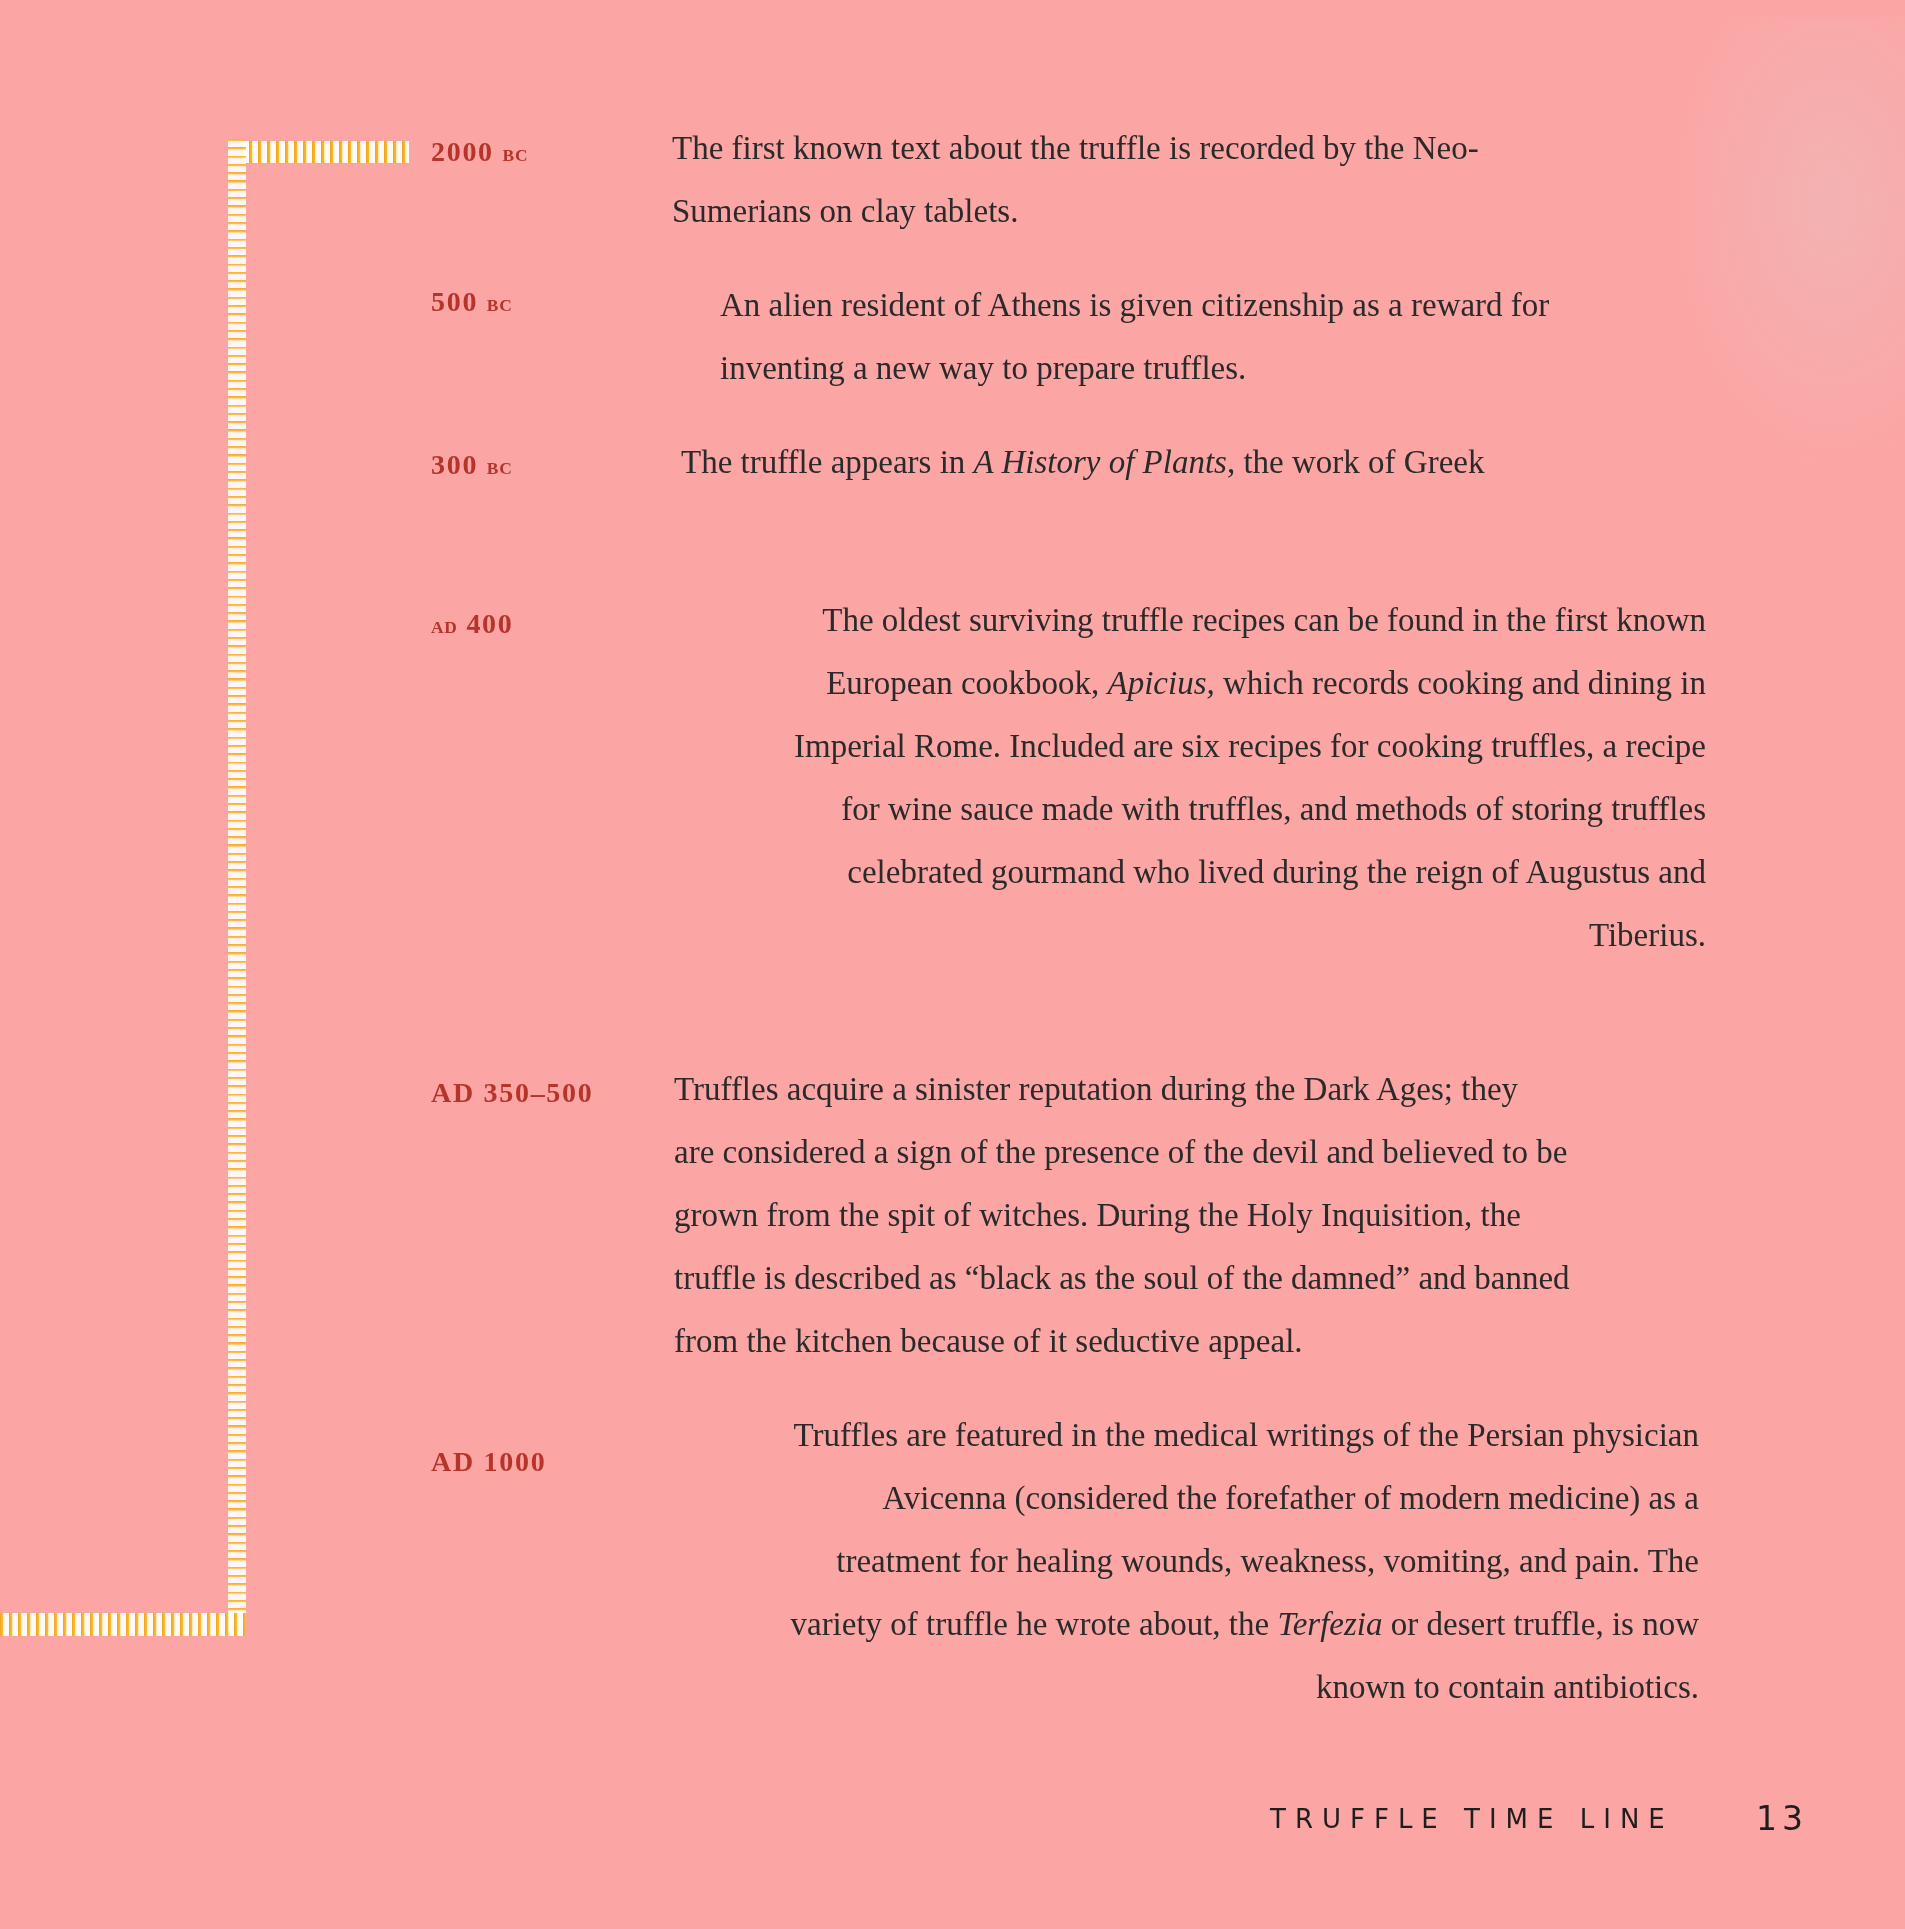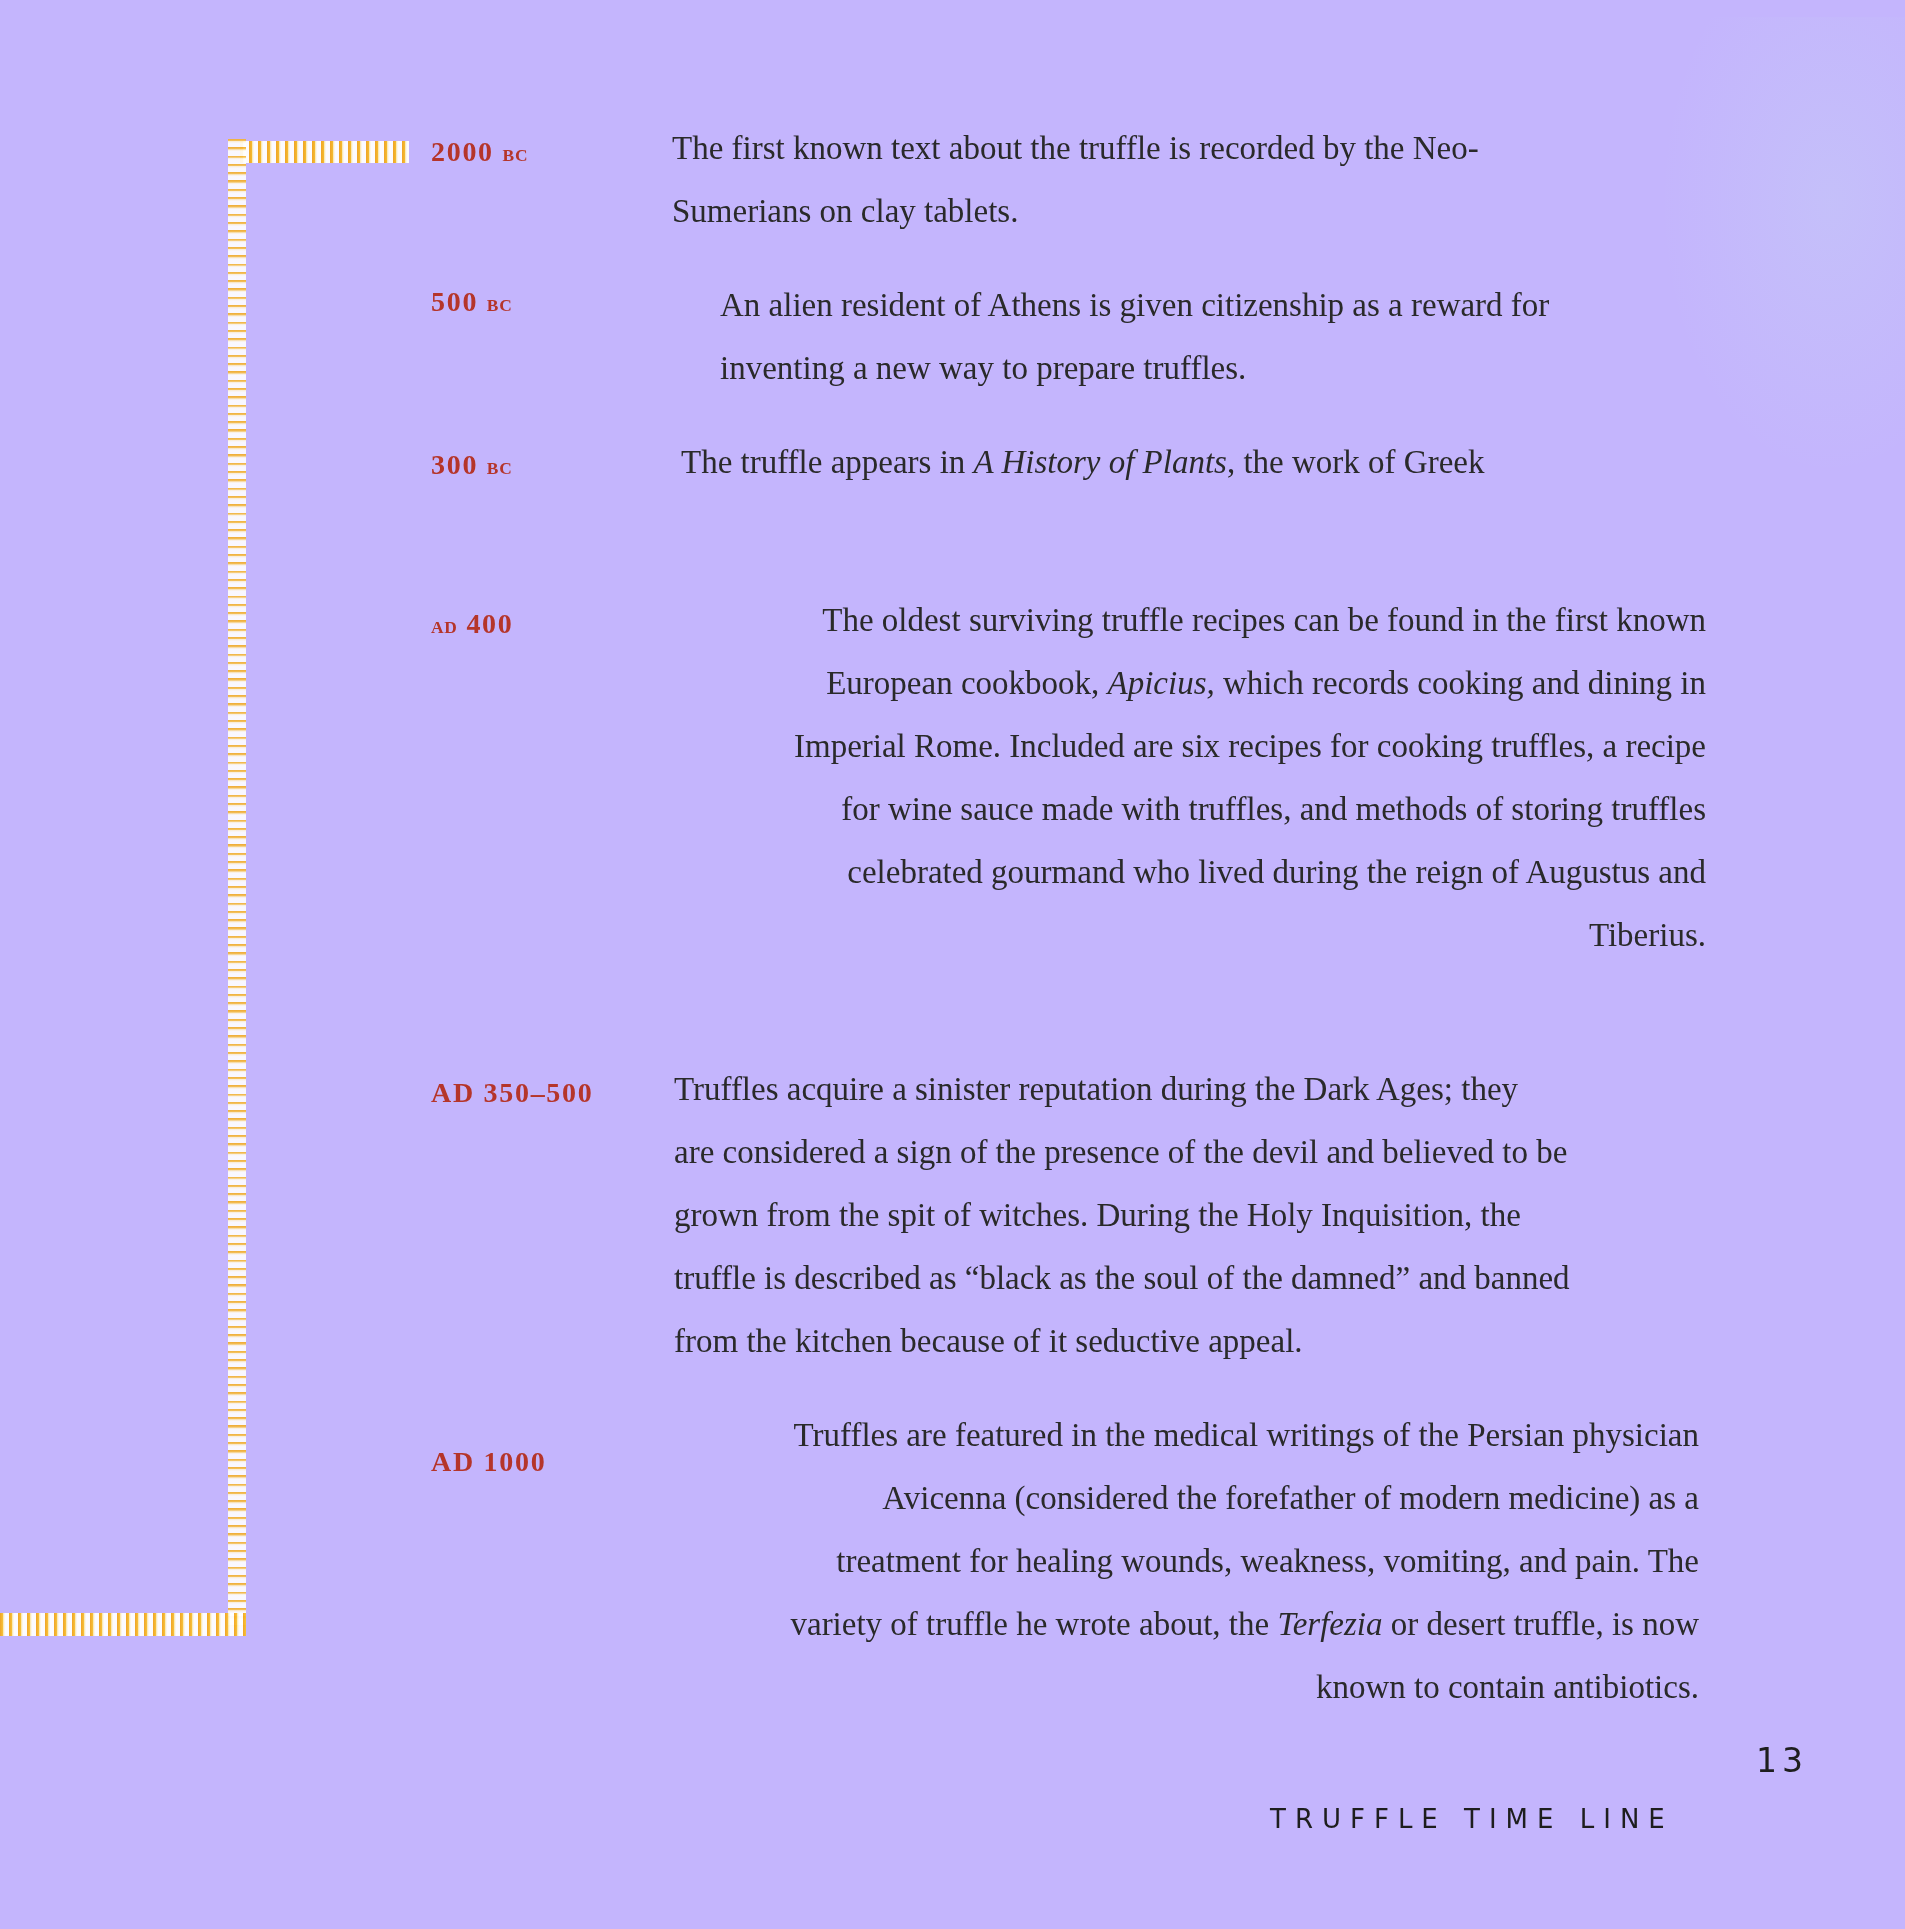--- a/index.html
+++ b/index.html
@@ -1,33 +1,33 @@
 <!DOCTYPE html>
 <html style="font-size:13.2px"><head>
 <meta charset="utf-8">
 <style>
   html, body { margin:0; padding:0; background:#ffffff; }
   body { width:1905px; height:1929px; position:relative; overflow:hidden; font-family:"Liberation Serif", "DejaVu Serif", serif; }
-  .page { position:absolute; inset:0; background:#c4b5fd;padding-left:12px; }
+  .page { position:absolute; inset:0; background:#fca5a5;padding-left:12px; }
 
   
   .ruler-top { position:absolute; left:240px; top:141px; width:169px; height:21.5px;
     background: repeating-linear-gradient(90deg, #f2a31c 0px, #f6b824 2.5px, #fde9a8 3.3px, #ffffff 5px, #ffffff 9px); opacity:0.95; }
   .ruler-v { position:absolute; left:228px; top:139px; width:18px; height:1488px;
     background: repeating-linear-gradient(180deg, #f4ad26 0px, #f8c24a 1.7px, #fff3d6 2.5px, #ffffff 4.1px, #ffffff 8.3px); opacity:0.9; }
   .ruler-bottom { position:absolute; left:0px; top:1613px; width:246px; height:23px;
     background: repeating-linear-gradient(90deg, #f2a31c 0px, #f8bd2e 2.5px, #fde9a8 3.3px, #ffffff 5px, #ffffff 9px); opacity:0.95; }
   .date { position:absolute; left:431px; color:#b5352a; font-weight:bold; font-size:28px; letter-spacing:1.7px; white-space:nowrap; font-family:"Liberation Serif", "DejaVu Serif", serif; }
   .date .era { font-size:17.4px; letter-spacing:0.8px; }
   .date .big { font-size:28px; }
   .body { position:absolute; color:#2a2a2a; font-size:33px; line-height:63px; width:1025px; font-family:"Liberation Serif", "DejaVu Serif", serif; }
   .body i { font-style:italic; }
 
   .footer-title { position:absolute; left:1270px; top:1804px; font-family:"DejaVu Sans", sans-serif; font-size:26px; letter-spacing:9px; color:#1e1e1e;text-align:center; }
-  .footer-page { position:absolute; left:1756px; top:1741px; font-family:"DejaVu Sans", sans-serif; font-size:33px; letter-spacing:5px; color:#1e1e1e; }
+  .footer-page { position:absolute; left:1756px; top:1799px; font-family:"DejaVu Sans", sans-serif; font-size:33px; letter-spacing:5px; color:#1e1e1e; }
 
   .ghost { position:absolute; right:0; top:16.5px; width:248px; height:463px;
     background: radial-gradient(ellipse at 70% 40%, rgba(200,240,235,0.18), rgba(255,255,255,0) 70%); }
 </style>
 </head>
 <body>
 
 <div class="page">
   <div class="ghost"></div>
 

